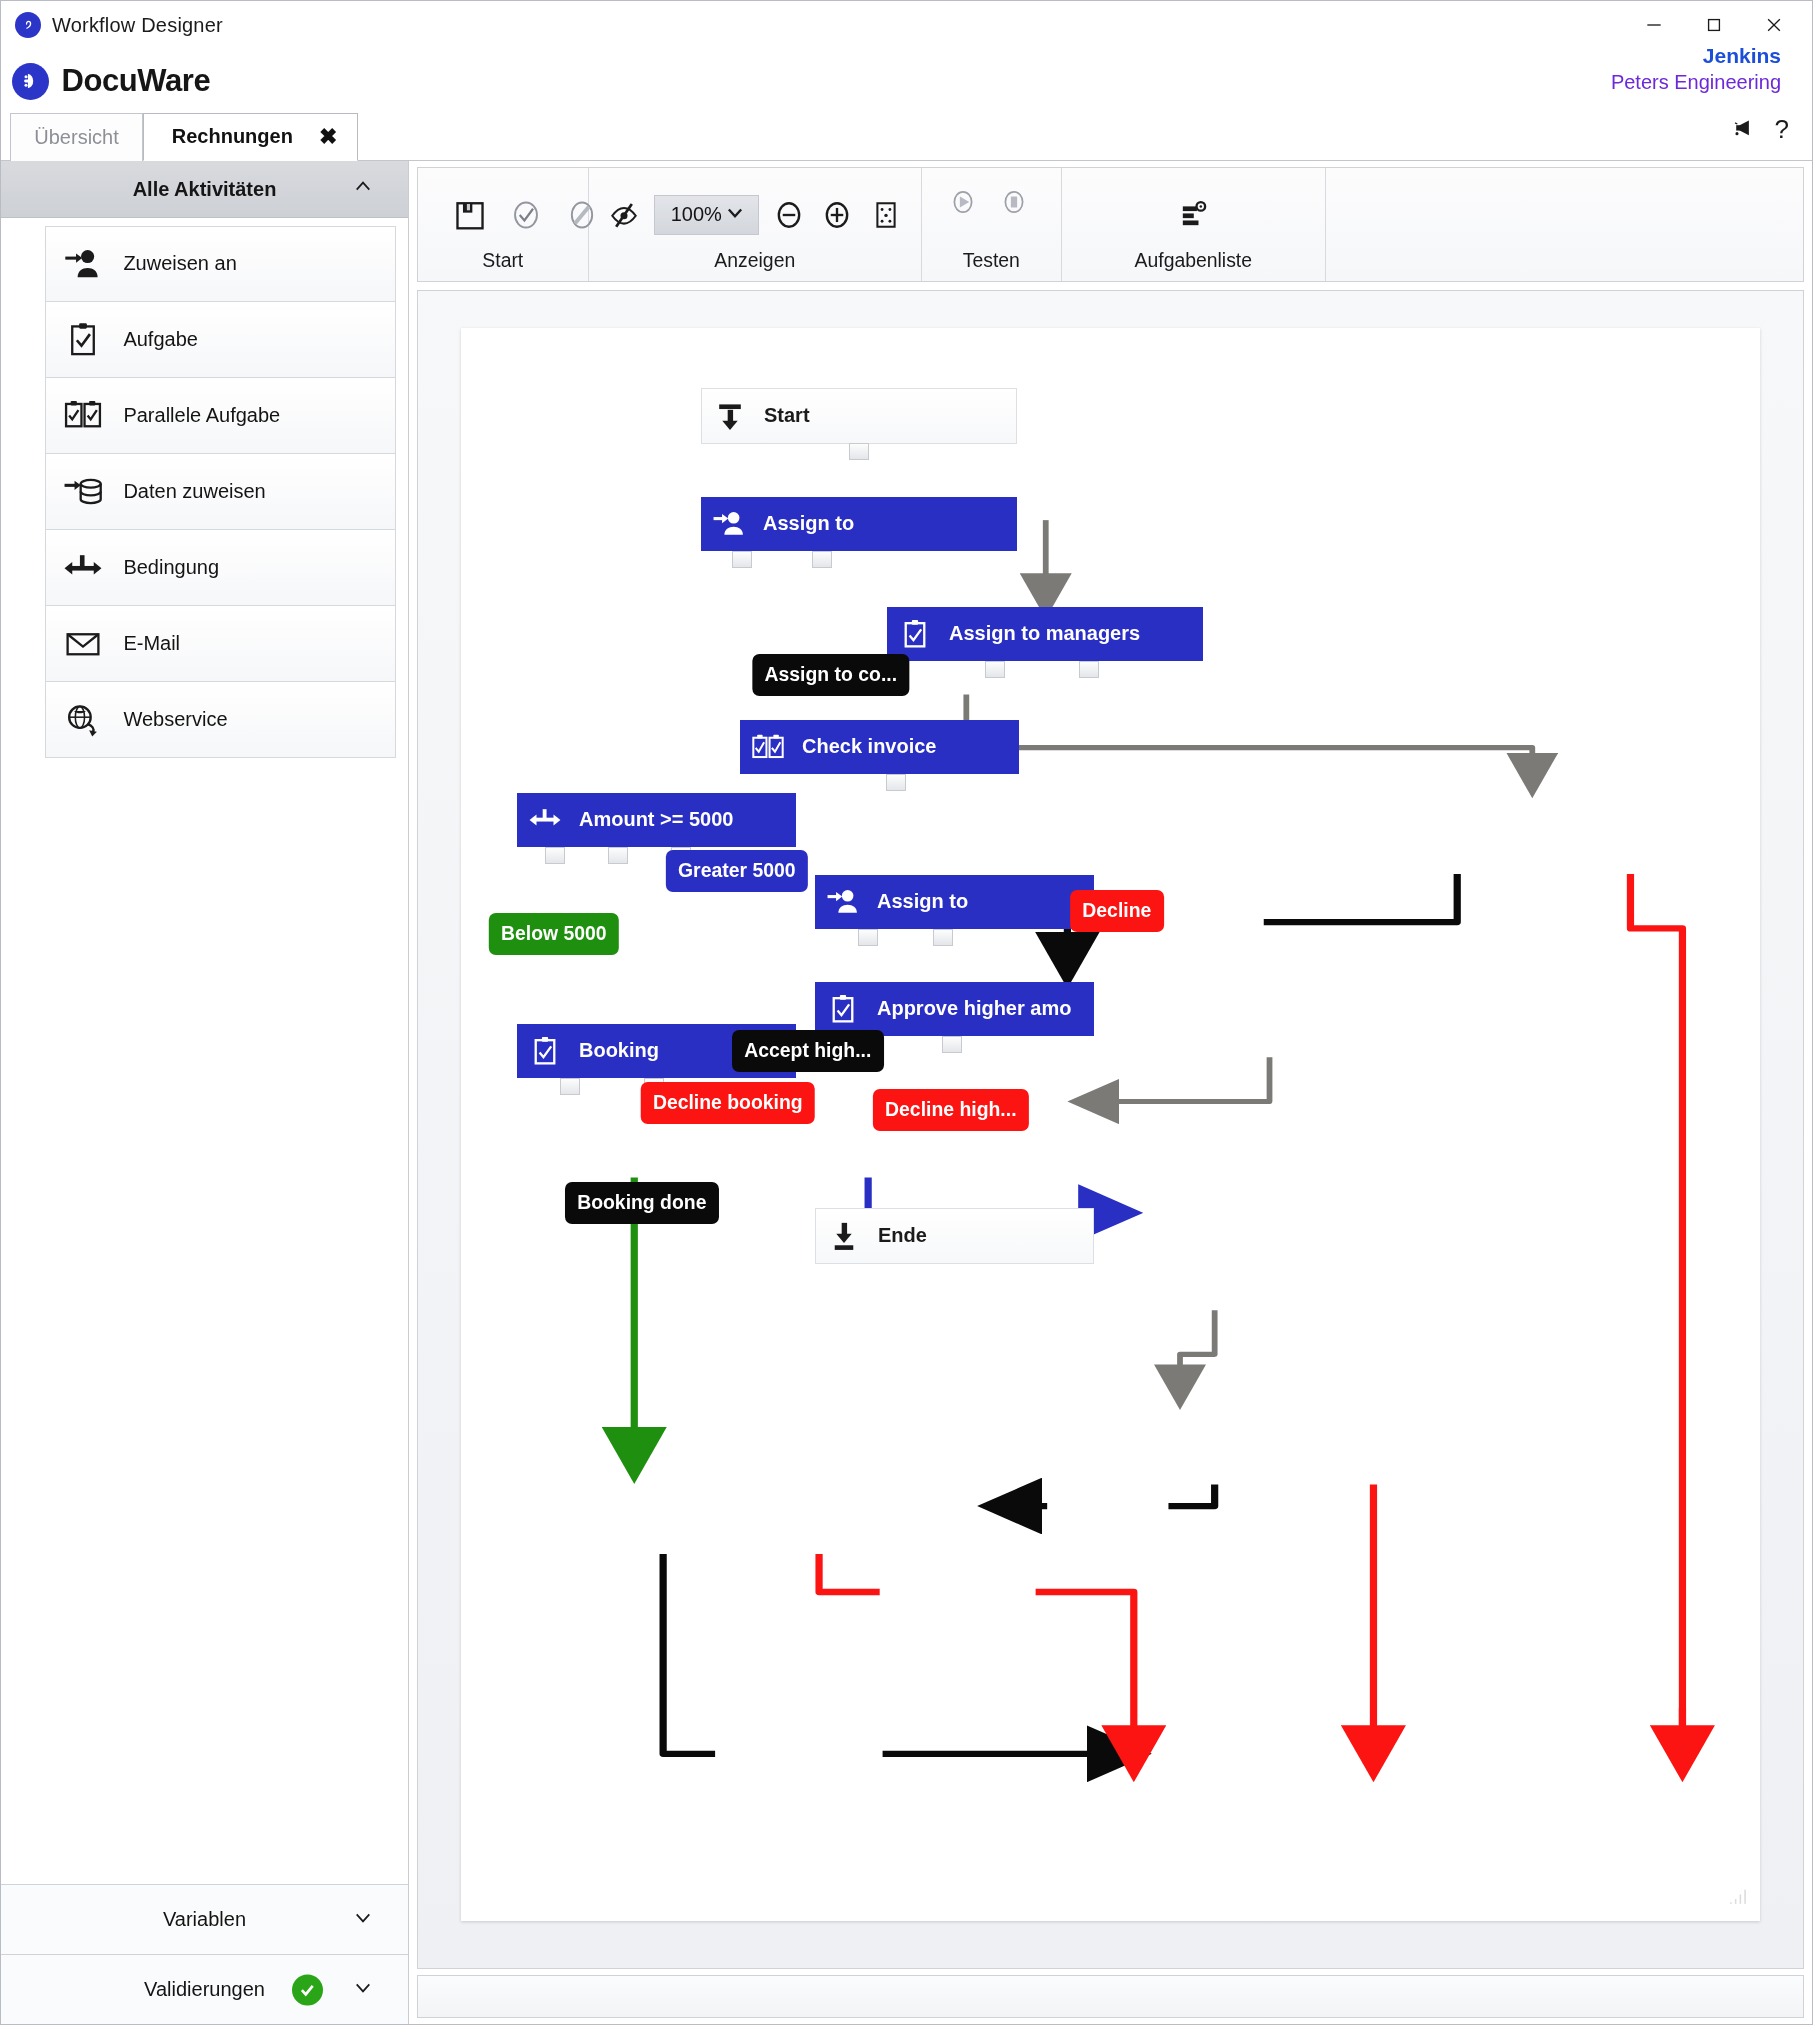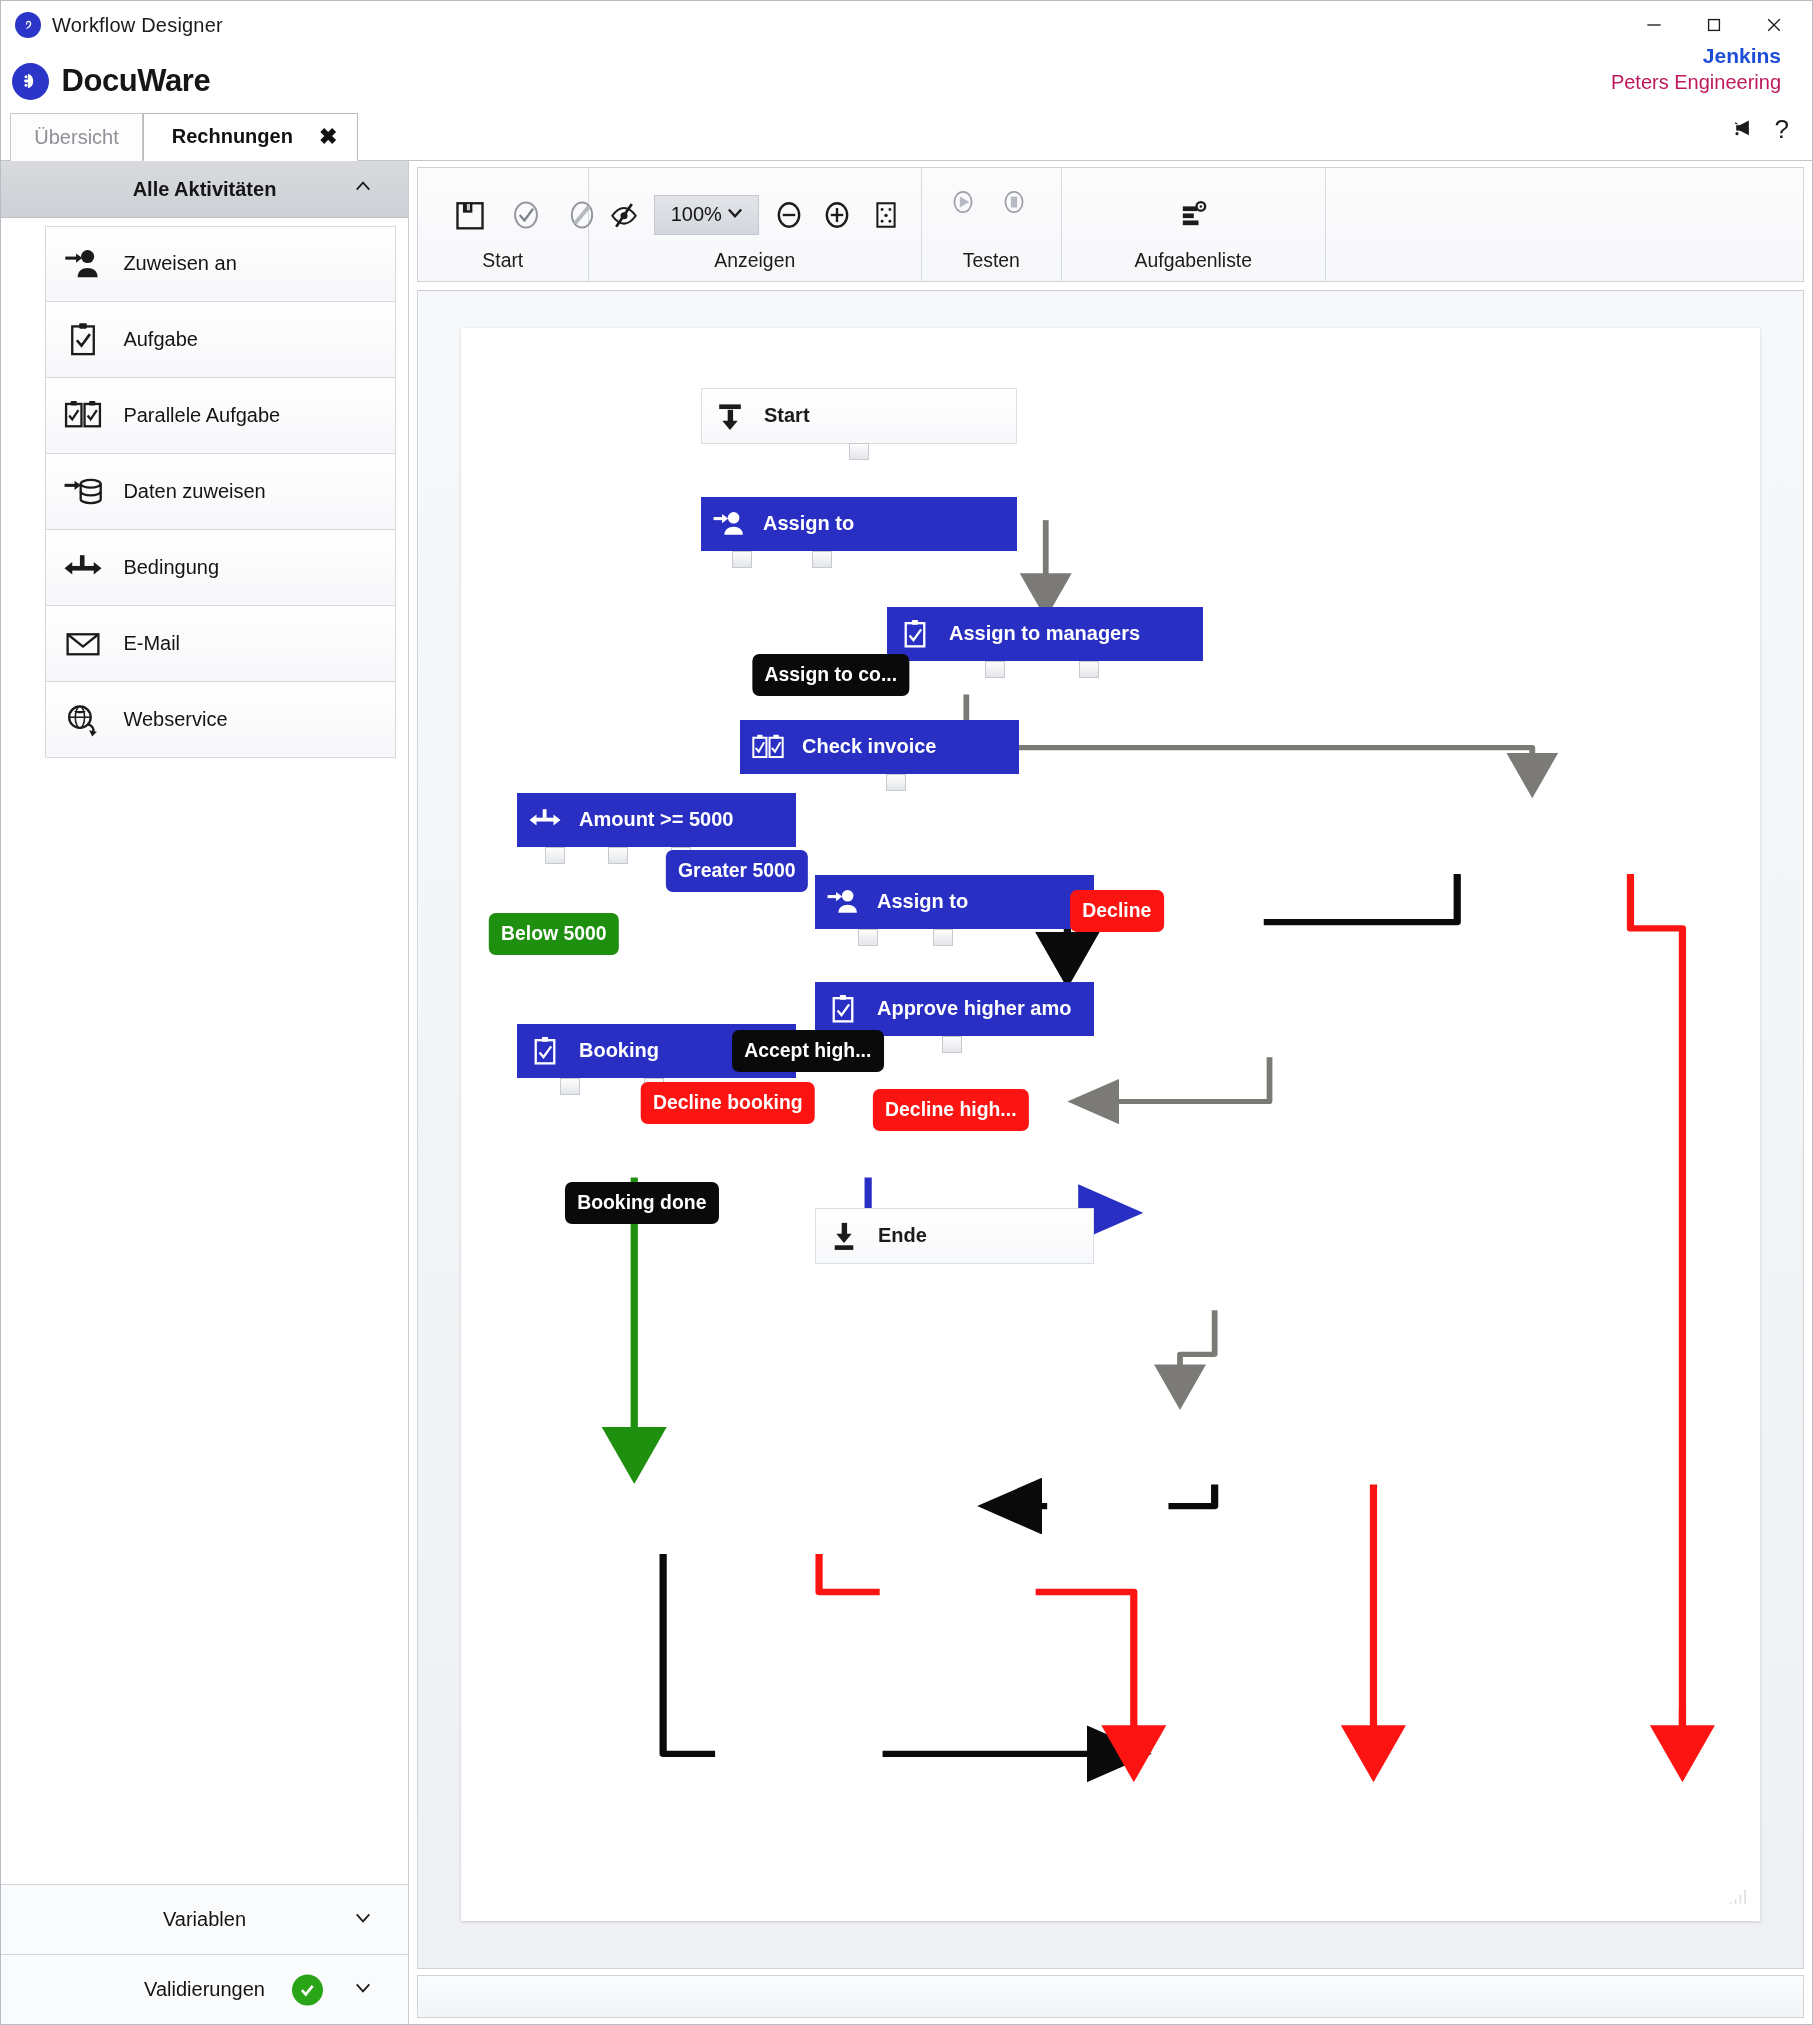--- a/index.html
+++ b/index.html
@@ -56,21 +56,21 @@
     display:flex;align-items:center;justify-content:center;
   }
   .brand-logo svg{width:26px;height:26px;}
   .brand-name{
     font-size:31px;font-weight:bold;letter-spacing:-0.4px;color:#161616;
   }
   .userblock{
     position:absolute;right:31px;top:-6.2px;text-align:right;
   }
   .user-name{font-size:21px;font-weight:bold;color:#1d4ed8;line-height:1.28;}
-  .user-org{font-size:20px;color:#be185d;line-height:1.28;}
+  .user-org{font-size:20px;color:#6d28d9;line-height:1.28;}
   .userbtns{
     position:absolute;right:23px;top:67px;
     display:flex;gap:20px;align-items:center;
   }
   .userbtns svg{width:23px;height:23px;}
   .helpq{font-size:26px;line-height:1;color:#1b1b1b;}
 
   
   .tabstrip{
     height:48px;flex:0 0 48px;

